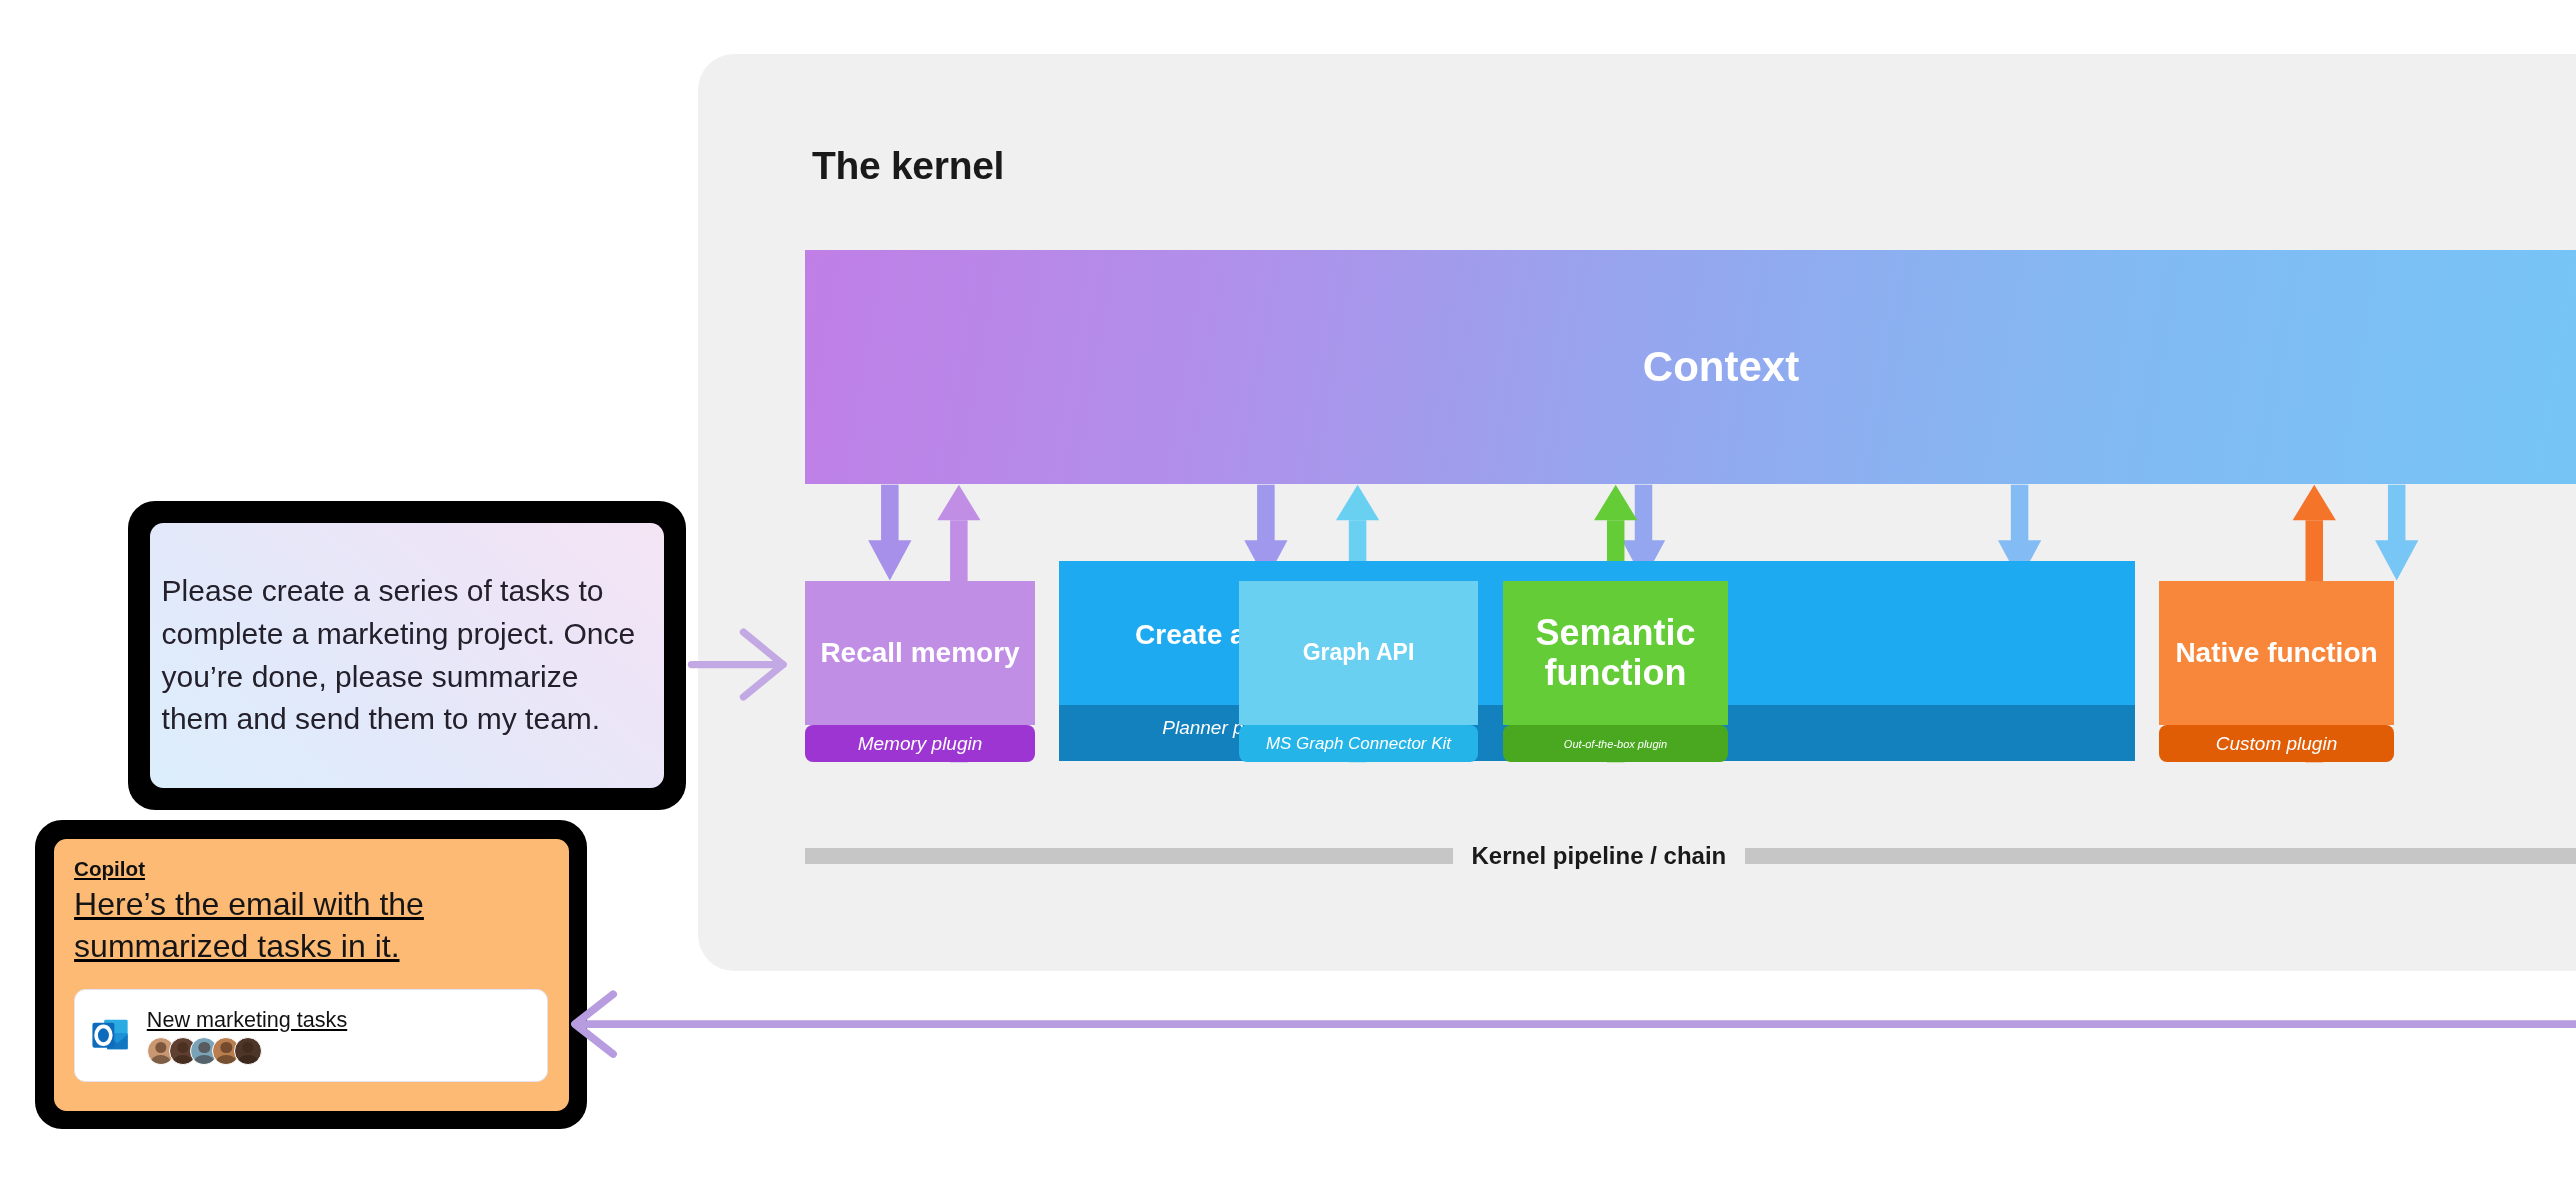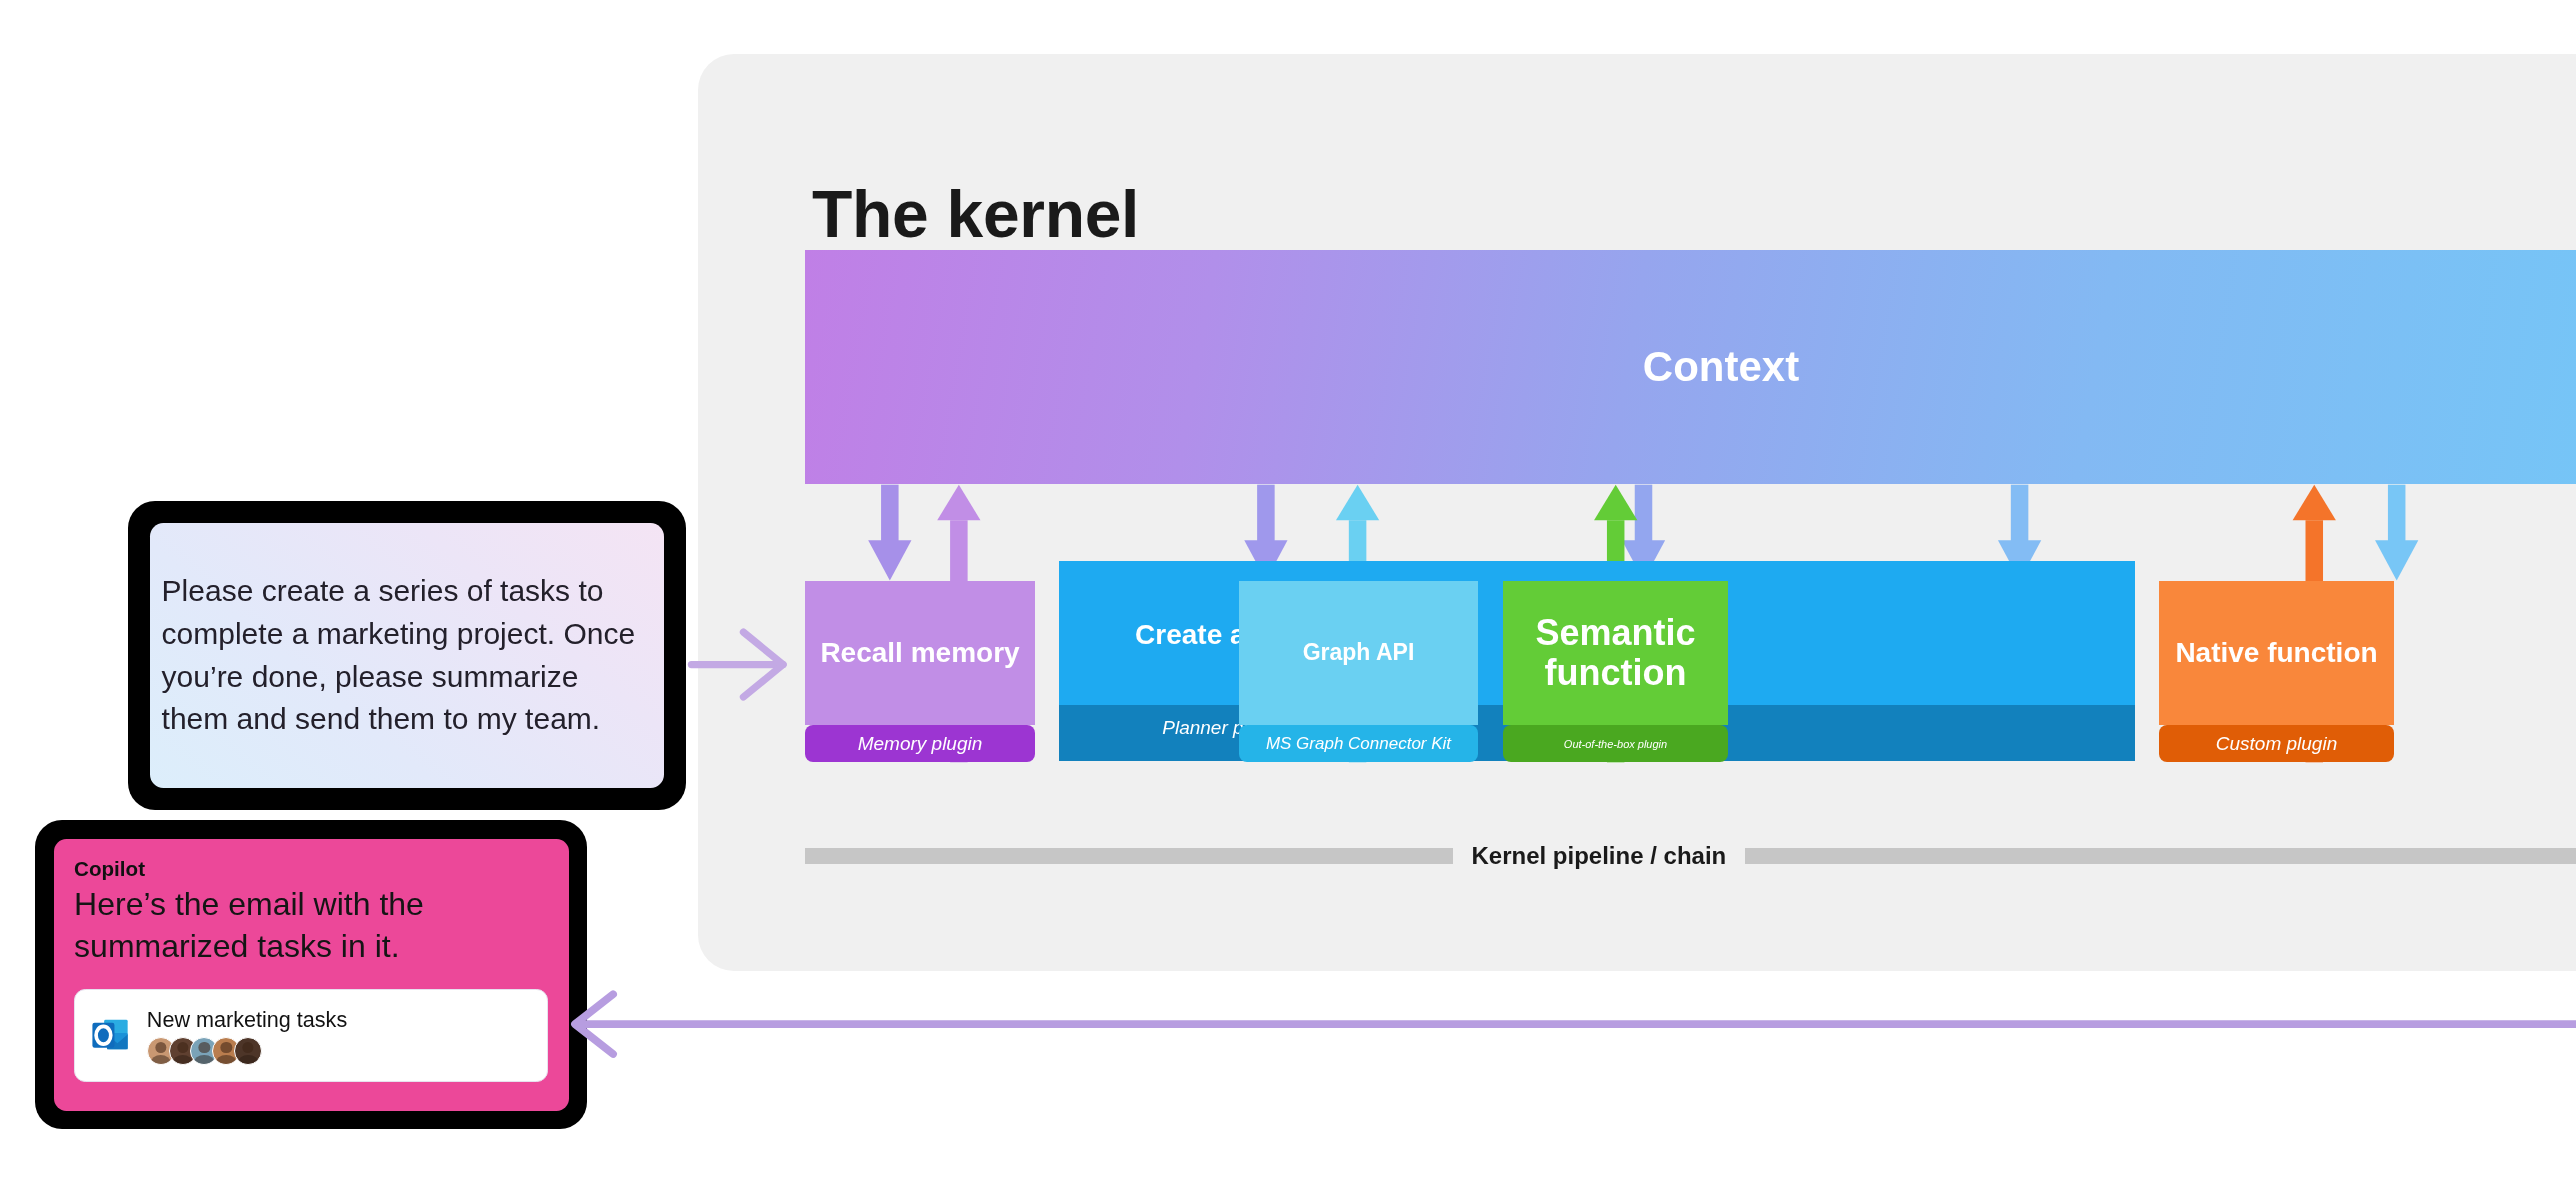--- a/index.html
+++ b/index.html
@@ -21,25 +21,24 @@
     width: 2043px;
     height: 917px;
     background: #f0f0f0;
     border-radius: 36px;
   }
 
   #kernel-title {
     position: absolute;
     left: 114px;
     top: 90px;
-    font-size: 66px;
+    font-size: 39px;
     font-weight: bold;
     color: #1a1a1a;
     letter-spacing: -0.3px;
-    margin-top: 32px;
   }
 
   
   #context-bar {
     position: absolute;
     left: 107px;
     top: 196px;
     width: 1832px;
     height: 234px;
     background: linear-gradient(100deg, #c07fe6 0%, #b18fea 22%, #96a5ee 45%, #83b9f3 70%, #74c6f7 100%);
@@ -184,23 +183,24 @@
     left: 35px;
     top: 820px;
     width: 552px;
     height: 309px;
     background: #000000;
     border-radius: 27px;
     padding: 18.5px;
   }
   #copilot-card {
     width: 100%; height: 100%;
-    background: #ec4899;
+    background: #fdba74;
     border-radius: 12.4px;
     padding: 18.5px 20.6px;
+    text-decoration: underline;
   }
   #copilot-label {
     font-size: 20.6px;
     font-weight: bold;
     color: #111111;
     margin-bottom: 3.1px;
   }
   #copilot-text {
     font-size: 32px;
     line-height: 1.3;

